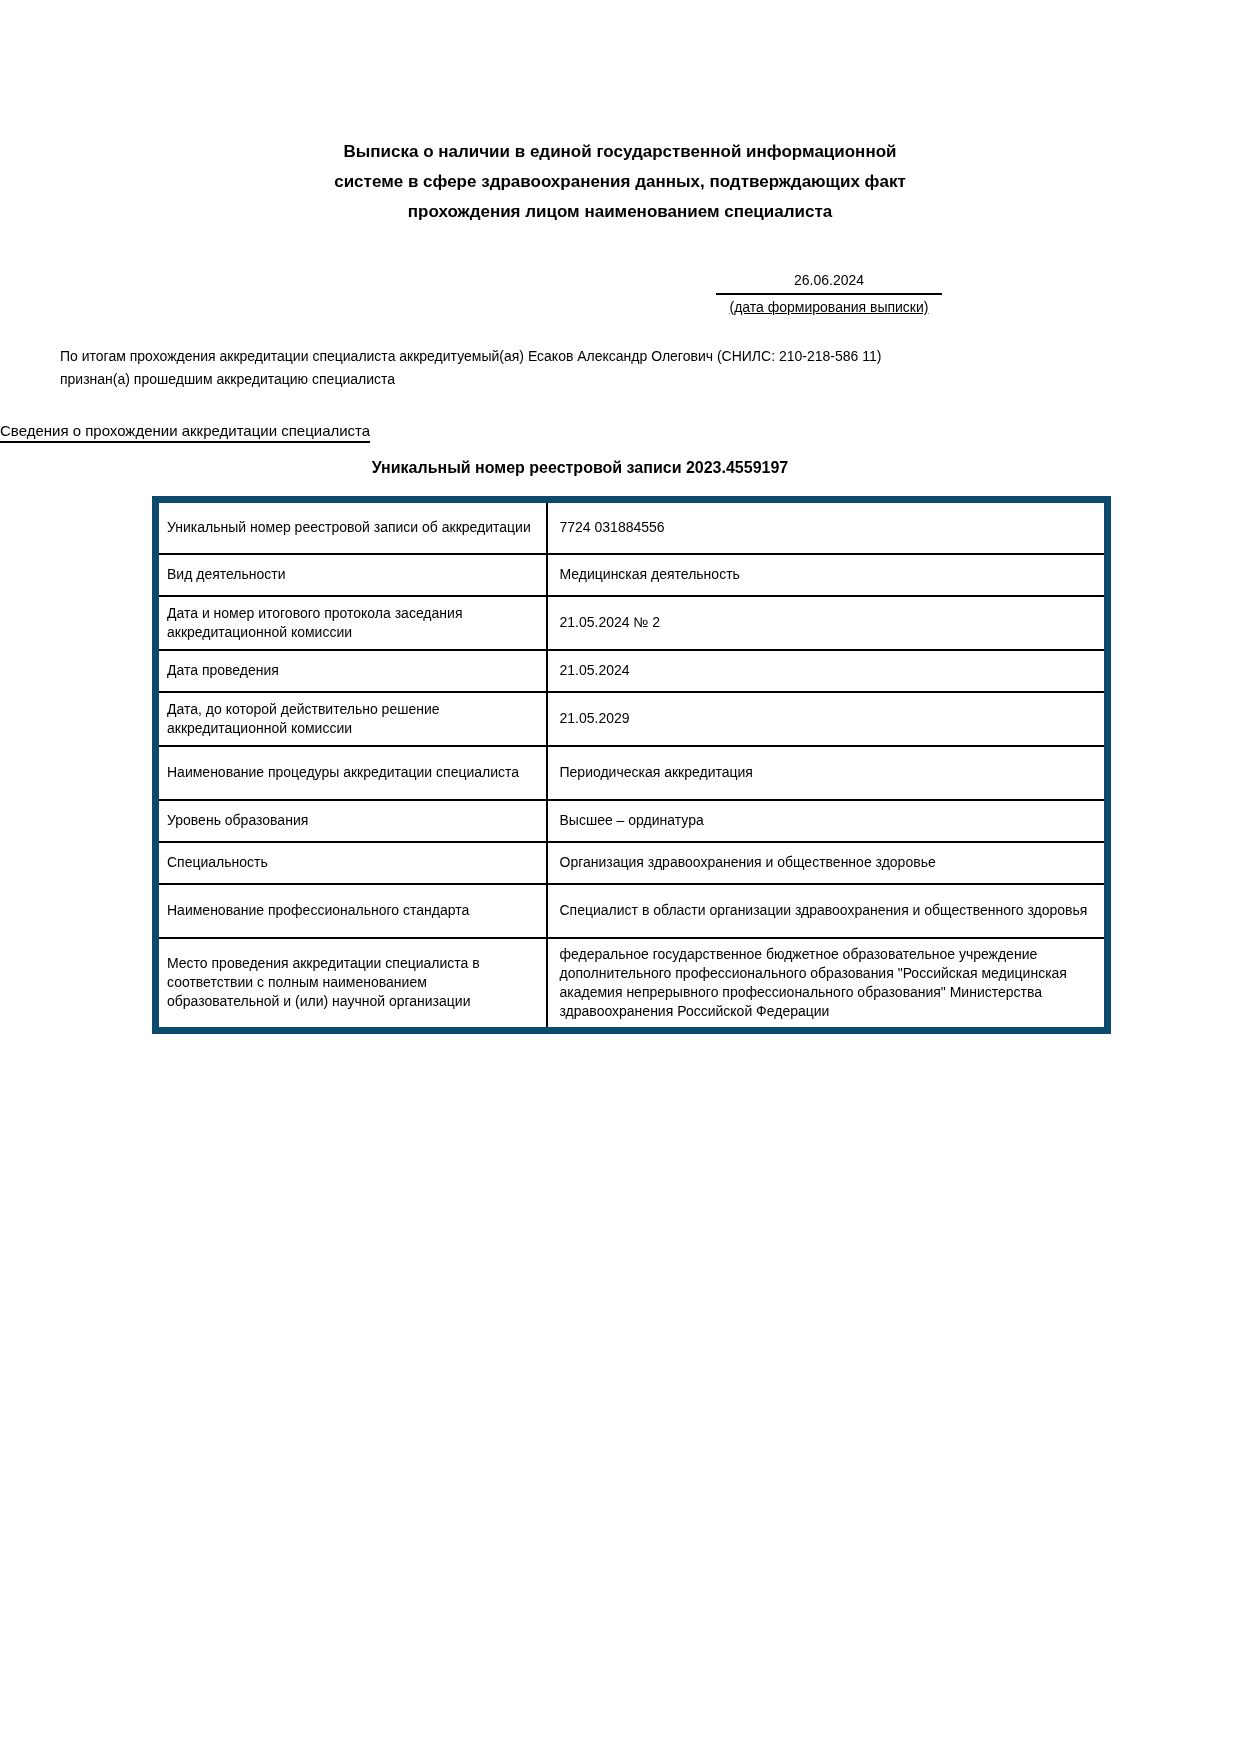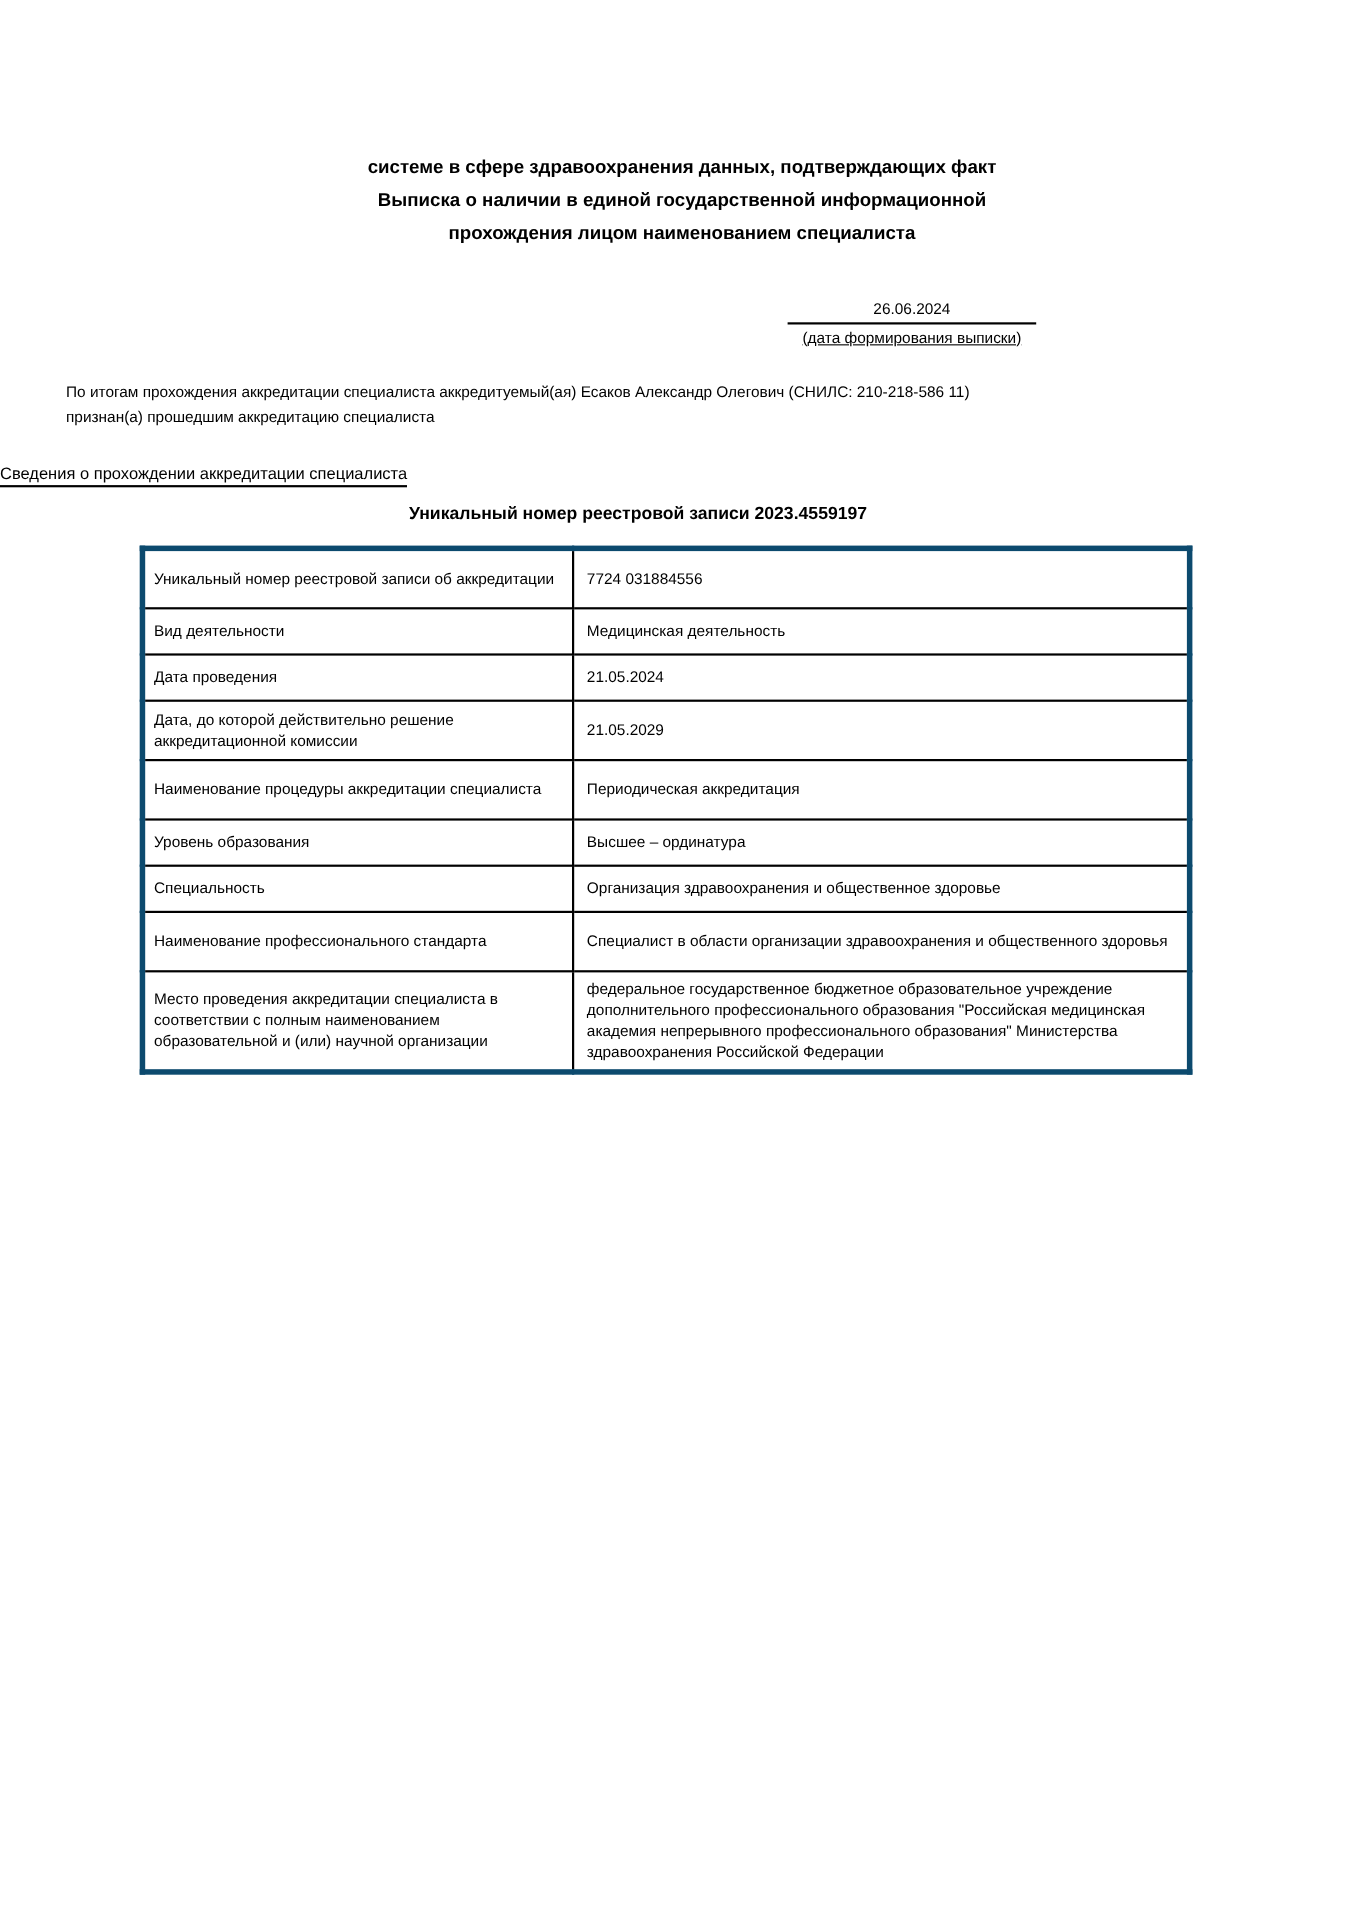--- a/index.html
+++ b/index.html
@@ -58,47 +58,47 @@
   .registry-heading {
     position: absolute;
     top: 459px; left: 0; width: 1160px;
     text-align: center;
     font-weight: bold;
     font-size: 16px;
   }
 
   table.acc-table {
     position: absolute;
-    top: 496px; left: 127px;
+    top: 496px; left: 152px;
     width: 952px;
     border-collapse: collapse;
     table-layout: fixed;
-    border: 5px solid #0c4a6e;
+    border: 7px solid #0c4a6e;
   }
   .acc-table td {
     border: 2px solid #000;
     vertical-align: middle;
     font-size: 14px;
     line-height: 19px;
     word-wrap: break-word;
   }
   .acc-table td.lbl { padding: 6px 6px 6px 8px; }
   .acc-table td.val { padding: 6px 3px 6px 12px; }
   tr.row-s { height: 42px; }
   tr.row-m { height: 54px; }
   tr.row-l { height: 90px; }
 </style>
 </head>
 <body>
 
 <div class="page">
 
   <div class="doc-title">
+    <div>Выписка о наличии в единой государственной информационной</div>
     <div>системе в сфере здравоохранения данных, подтверждающих факт</div>
-    <div>Выписка о наличии в единой государственной информационной</div>
     <div>прохождения лицом наименованием специалиста</div>
   </div>
 
   <div class="date-block">
     <span class="date-value">26.06.2024</span>
     <span class="date-caption">(дата формирования выписки)</span>
   </div>
 
   <div class="intro">
     <div>По итогам прохождения аккредитации специалиста аккредитуемый(ая) Есаков Александр Олегович (СНИЛС: 210-218-586 11)</div>
@@ -117,20 +117,24 @@
       <col style="width:561px">
     </colgroup>
     <tbody>
       <tr class="row-m">
         <td class="lbl">Уникальный номер реестровой записи об аккредитации</td>
         <td class="val">7724 031884556</td>
       </tr>
       <tr class="row-s">
         <td class="lbl">Вид деятельности</td>
         <td class="val">Медицинская деятельность</td>
+      </tr>
+      <tr class="row-m">
+        <td class="lbl">Дата и номер итогового протокола заседания аккредитационной комиссии</td>
+        <td class="val">21.05.2024 № 2</td>
       </tr>
       <tr class="row-s">
         <td class="lbl">Дата проведения</td>
         <td class="val">21.05.2024</td>
       </tr>
       <tr class="row-m">
         <td class="lbl">Дата, до которой действительно решение аккредитационной комиссии</td>
         <td class="val">21.05.2029</td>
       </tr>
       <tr class="row-m">

